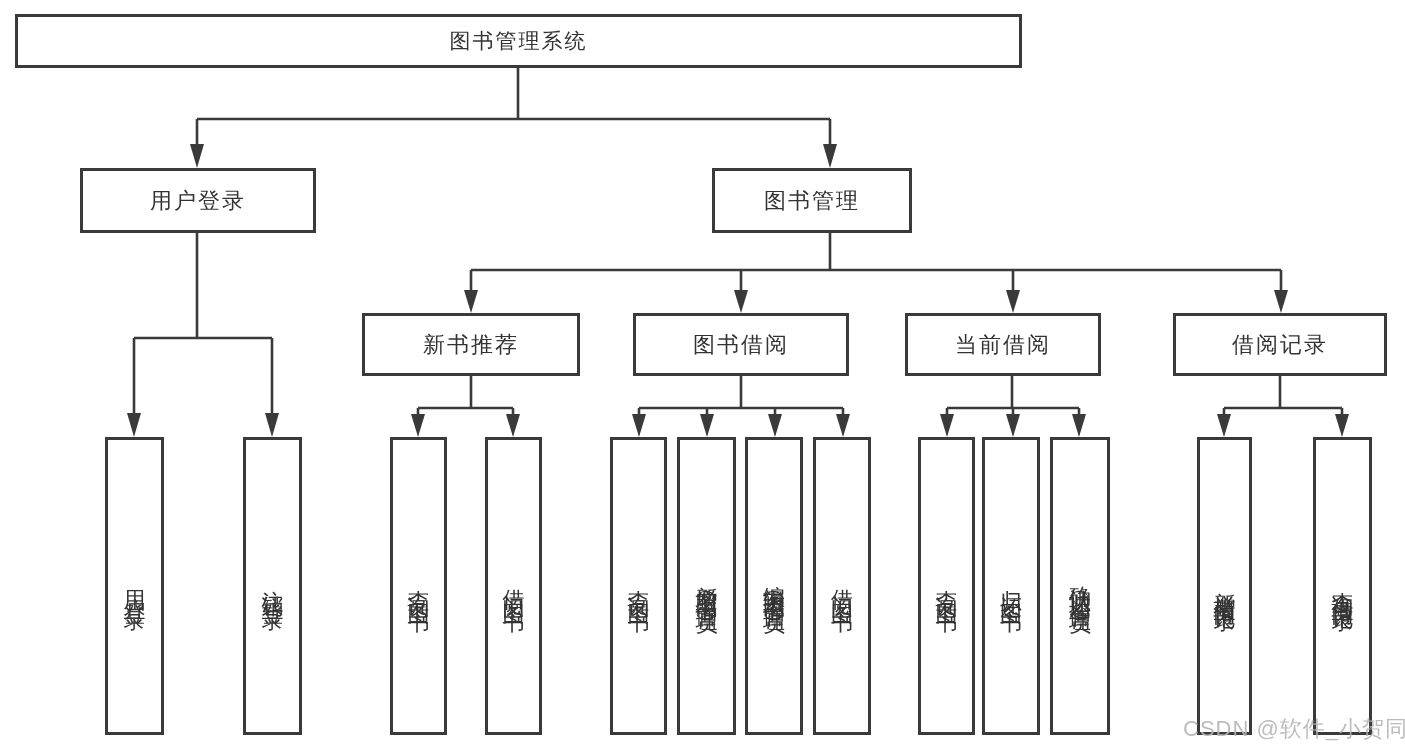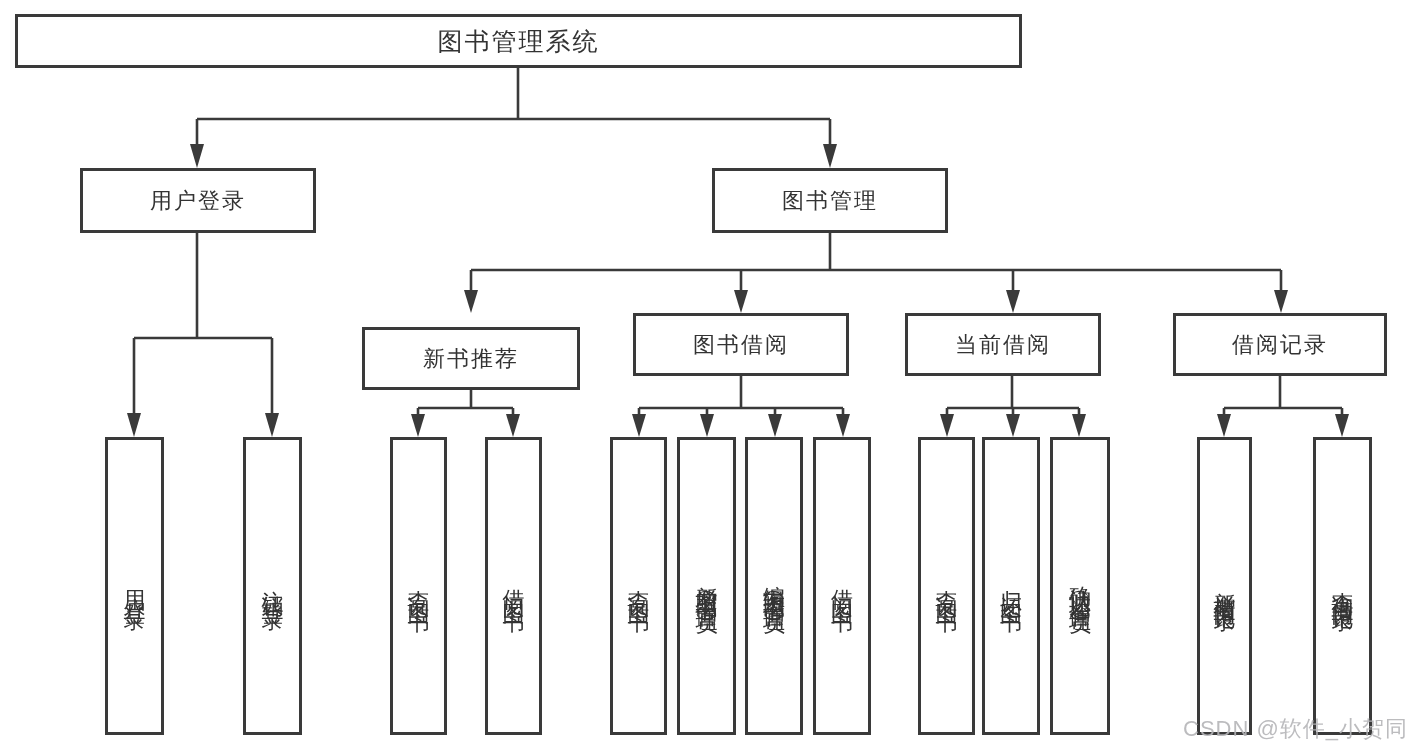--- a/index.html
+++ b/index.html
@@ -35,21 +35,21 @@
     z-index: 2;
   }
   .node .lbl {
     white-space: nowrap;
   }
   .h-node .lbl {
     font-size: 22px;
     letter-spacing: 2px;
   }
   .root-node .lbl {
-    font-size: 25px;
+    font-size: 21px;
     letter-spacing: 2px;
   }
   .leaf {
     top: 437px;
     height: 298px;
   }
   .leaf .lbl {
     writing-mode: vertical-rl;
     text-orientation: mixed;
     font-size: 22px;
@@ -149,25 +149,25 @@
     </g>
   </svg>
 
   <div class="node root-node" style="left:15px; top:14px; width:1007px; height:54px;">
     <span class="lbl">图书管理系统</span>
   </div>
 
   <div class="node h-node" style="left:80px; top:168px; width:236px; height:65px;">
     <span class="lbl">用户登录</span>
   </div>
-  <div class="node h-node" style="left:712px; top:168px; width:236px; height:65px;">
+  <div class="node h-node" style="left:712px; top:168px; width:200px; height:65px;">
     <span class="lbl">图书管理</span>
   </div>
 
-  <div class="node h-node" style="left:362px; top:313px; width:218px; height:63px;margin-top:14px;">
+  <div class="node h-node" style="left:362px; top:313px; width:218px; height:63px;">
     <span class="lbl">新书推荐</span>
   </div>
   <div class="node h-node" style="left:633px; top:313px; width:216px; height:63px;text-align:right;">
     <span class="lbl">图书借阅</span>
   </div>
   <div class="node h-node" style="left:905px; top:313px; width:196px; height:63px;">
     <span class="lbl">当前借阅</span>
   </div>
   <div class="node h-node" style="left:1173px; top:313px; width:214px; height:63px;text-align:center;">
     <span class="lbl">借阅记录</span>

